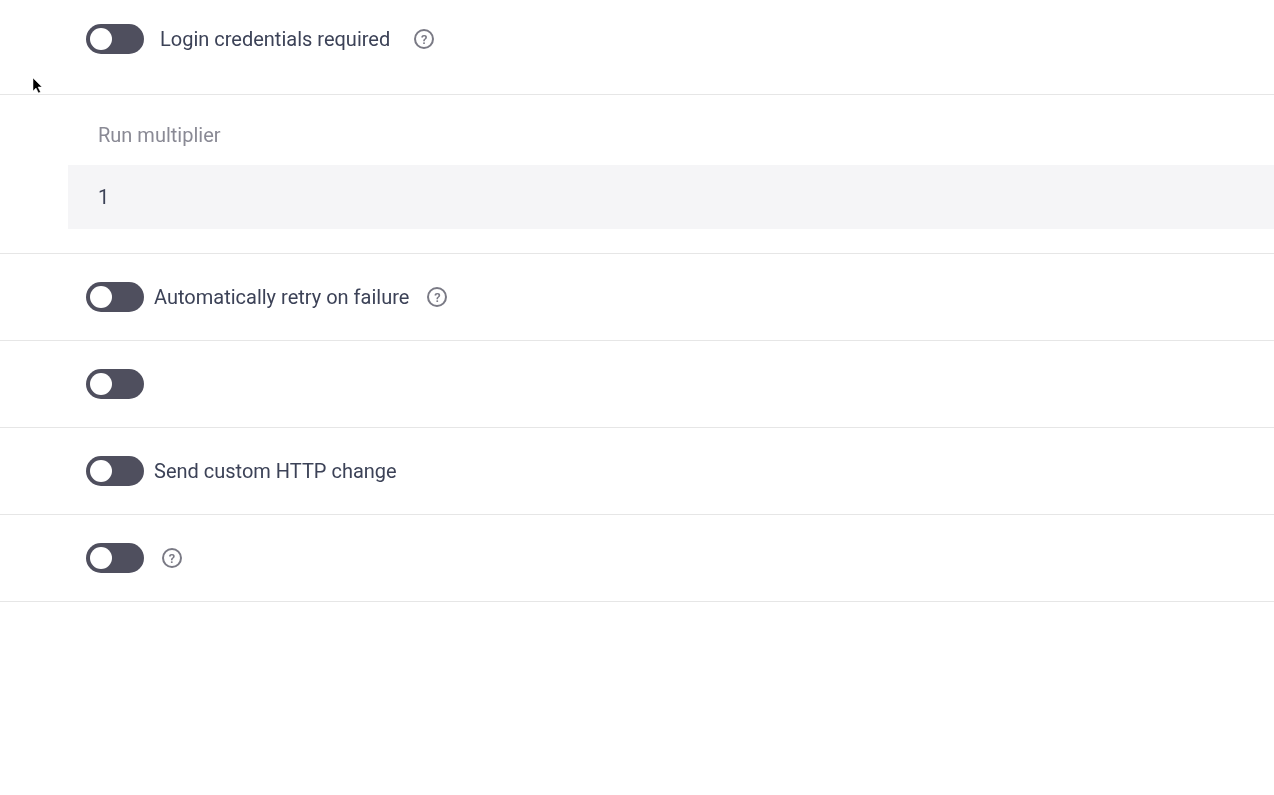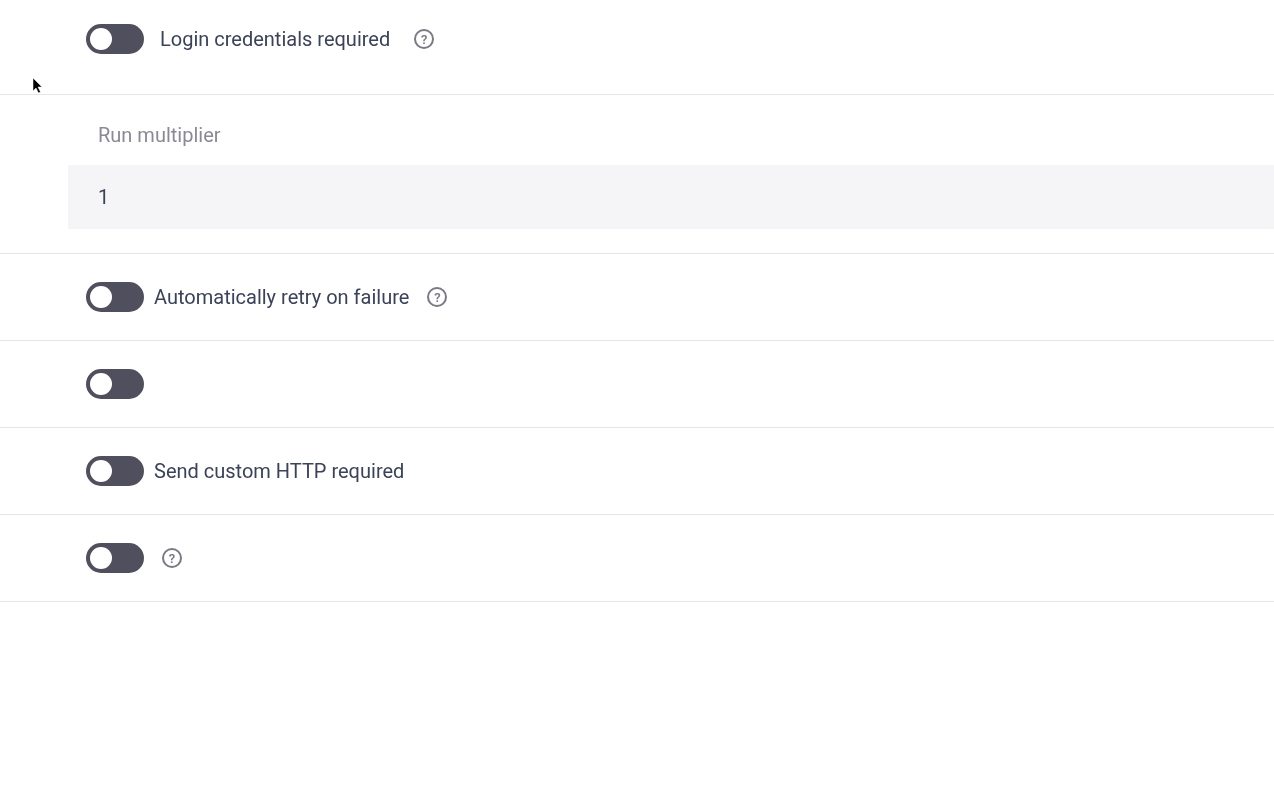--- a/index.html
+++ b/index.html
@@ -138,21 +138,21 @@
       <div class="toggle-knob"></div>
     </div>
   </div>
 </div>
 
 <div class="section">
   <div class="toggle-row">
     <div class="toggle">
       <div class="toggle-knob"></div>
     </div>
-    <span class="toggle-label">Send custom HTTP required</span>
+    <span class="toggle-label">Send custom HTTP change</span>
   </div>
 </div>
 
 <div class="section">
   <div class="toggle-row">
     <div class="toggle">
       <div class="toggle-knob"></div>
     </div>
     <span class="help-icon">?</span>
   </div>

